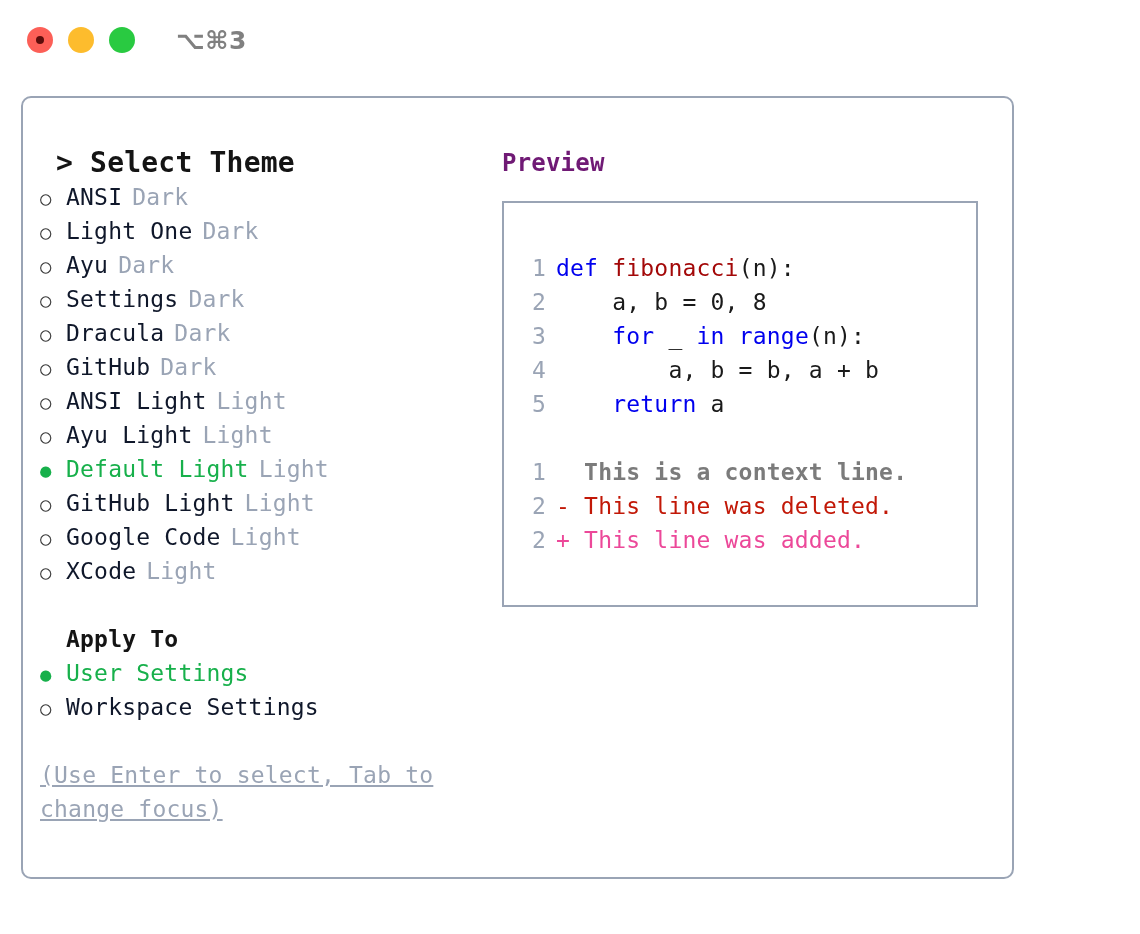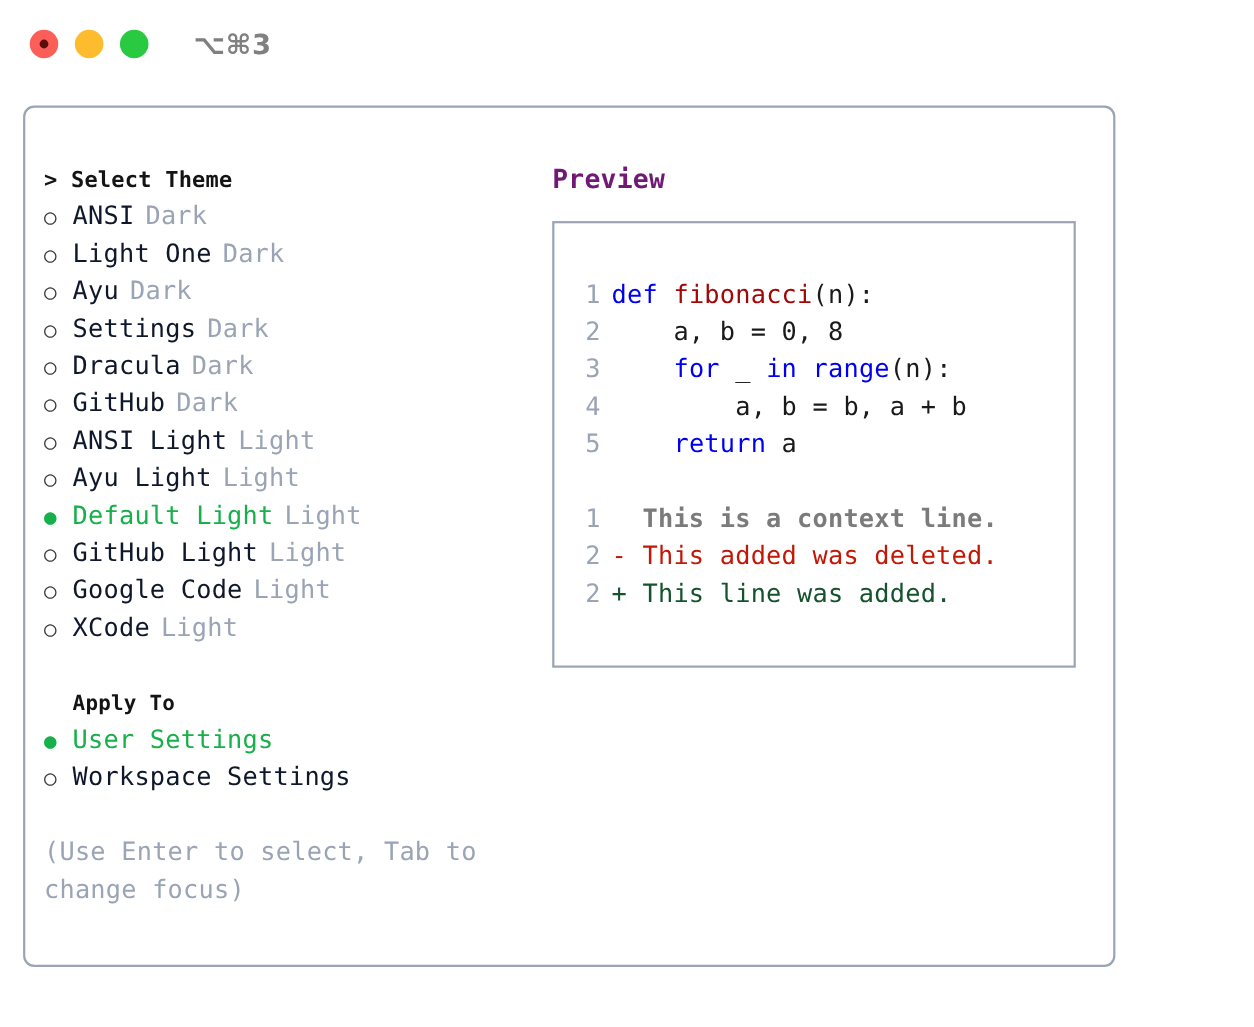--- a/index.html
+++ b/index.html
@@ -81,26 +81,27 @@
 
   
   .left-col {
     position: absolute;
     left: 17px;
     top: 48px;
     width: 450px;
   }
 
   .section-header {
-    font-size: 20px;
+    font-size: 28px;
     font-weight: 700;
     color: #141414;
     line-height: 34px;
     white-space: pre;
     letter-spacing: 0.2px;
+    margin-left: 16px;
   }
 
   .opt-list {
     margin: 0;
     padding: 0;
     list-style: none;
   }
   .opt-row {
     display: flex;
     align-items: baseline;
@@ -119,39 +120,40 @@
   }
   .opt-marker.sel { color: #17b04b; font-size: 19px; }
   .opt-label { color: #0f172a; }
   .opt-row.is-selected .opt-label { color: #17b04b; }
   .opt-tag {
     color: #9aa4b5;
     margin-left: 10px;
   }
 
   .group-title {
-    font-size: 19px;
+    font-size: 23px;
     font-weight: 700;
     color: #141414;
     line-height: 34px;
     height: 34px;
     padding-left: 26px;
     white-space: pre;
     letter-spacing: 0.2px;
   }
 
   .spacer-row { height: 34px; }
 
   .hint {
     margin-top: 34px;
     font-size: 23px;
     color: #9aa4b5;
     line-height: 34px;
     width: 400px;
     letter-spacing: 0.2px;
+    text-decoration: underline;
   }
 
   
   .right-col {
     position: absolute;
     left: 479px;
     top: 48px;
     width: 480px;
   }
   .preview-title {
@@ -196,21 +198,21 @@
     margin-right: 10px;
   }
   .code-text { color: #1a1a1a; }
 
   .tok-kw    { color: #0000ee; }
   .tok-fn    { color: #a30808; }
   .tok-plain { color: #1a1a1a; }
 
   .diff-ctx { color: #7b7b7b; font-weight: bold; }
   .diff-del { color: #c21807; }
-  .diff-add { color: #14532d; }
+  .diff-add { color: #ec4899; }
 
   .blank-line { height: 34px; }
 </style>
 </head>
 <body>
 
 <div class="app-window">
 
   <div class="titlebar">
     <div class="traffic-lights">
@@ -259,20 +261,20 @@
 
       <div class="preview-box">
         <div class="code-area" id="code-area">
             <div class="code-line"><span class="ln">1</span><span class="code-text"><span class="tok-kw">def </span><span class="tok-fn">fibonacci</span><span class="tok-plain">(n):</span></span></div>
             <div class="code-line"><span class="ln">2</span><span class="code-text"><span class="tok-plain">    a, b = 0, 8</span></span></div>
             <div class="code-line"><span class="ln">3</span><span class="code-text"><span class="tok-plain">    </span><span class="tok-kw">for</span><span class="tok-plain"> _ </span><span class="tok-kw">in</span><span class="tok-plain"> </span><span class="tok-kw">range</span><span class="tok-plain">(n):</span></span></div>
             <div class="code-line"><span class="ln">4</span><span class="code-text"><span class="tok-plain">        a, b = b, a + b</span></span></div>
             <div class="code-line"><span class="ln">5</span><span class="code-text"><span class="tok-plain">    </span><span class="tok-kw">return</span><span class="tok-plain"> a</span></span></div>
             <div class="blank-line"></div>
             <div class="code-line"><span class="ln">1</span><span class="diff-ctx">  This is a context line.</span></div>
-            <div class="code-line"><span class="ln">2</span><span class="diff-del">- This added was deleted.</span></div>
+            <div class="code-line"><span class="ln">2</span><span class="diff-del">- This line was deleted.</span></div>
             <div class="code-line"><span class="ln">2</span><span class="diff-add">+ This line was added.</span></div>
           </div>
       </div>
     </div>
 
   </div>
 </div>
 
 </body></html>

